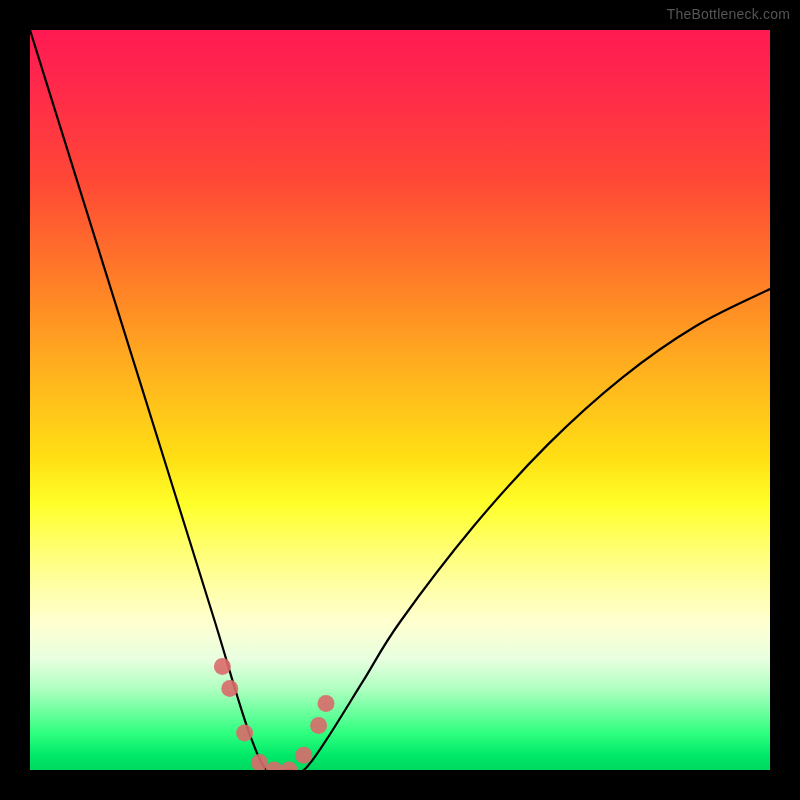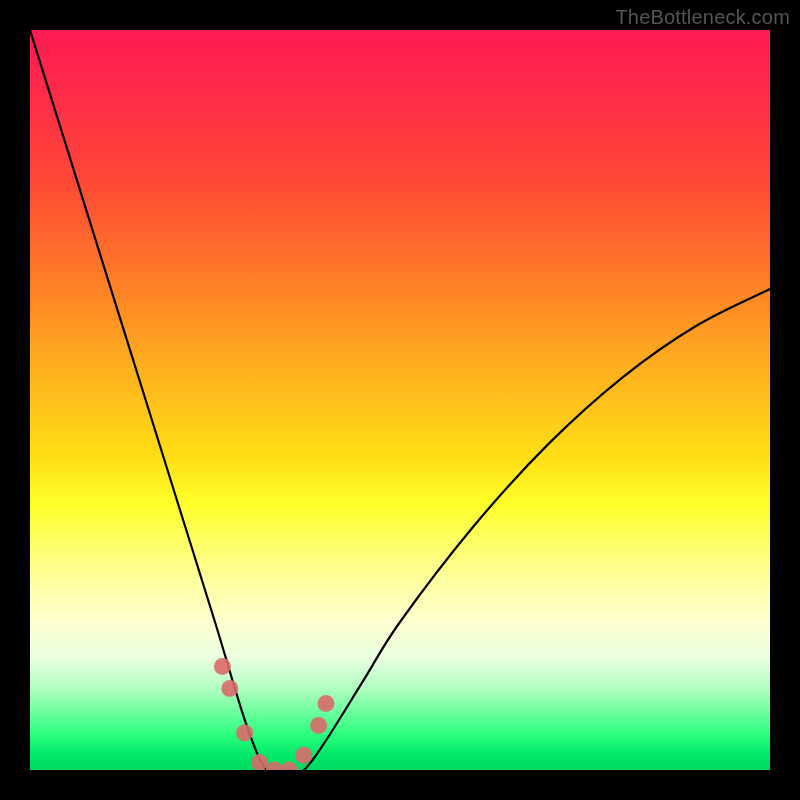--- a/index.html
+++ b/index.html
@@ -39,21 +39,21 @@
       #30ff80 95%,
       #00e968 98%,
       #00d860 100%
     );
   }
   .watermark {
     position: absolute;
     top: 6px;
     right: 10px;
     font-family: Arial, Helvetica, sans-serif;
-    font-size: 20px;
+    font-size: 14px;
     color: #555;
     letter-spacing: 0.2px;
   }
   svg.curve {
     position: absolute;
     left: 0;
     top: 0;
     width: 740px;
     height: 740px;
   }

